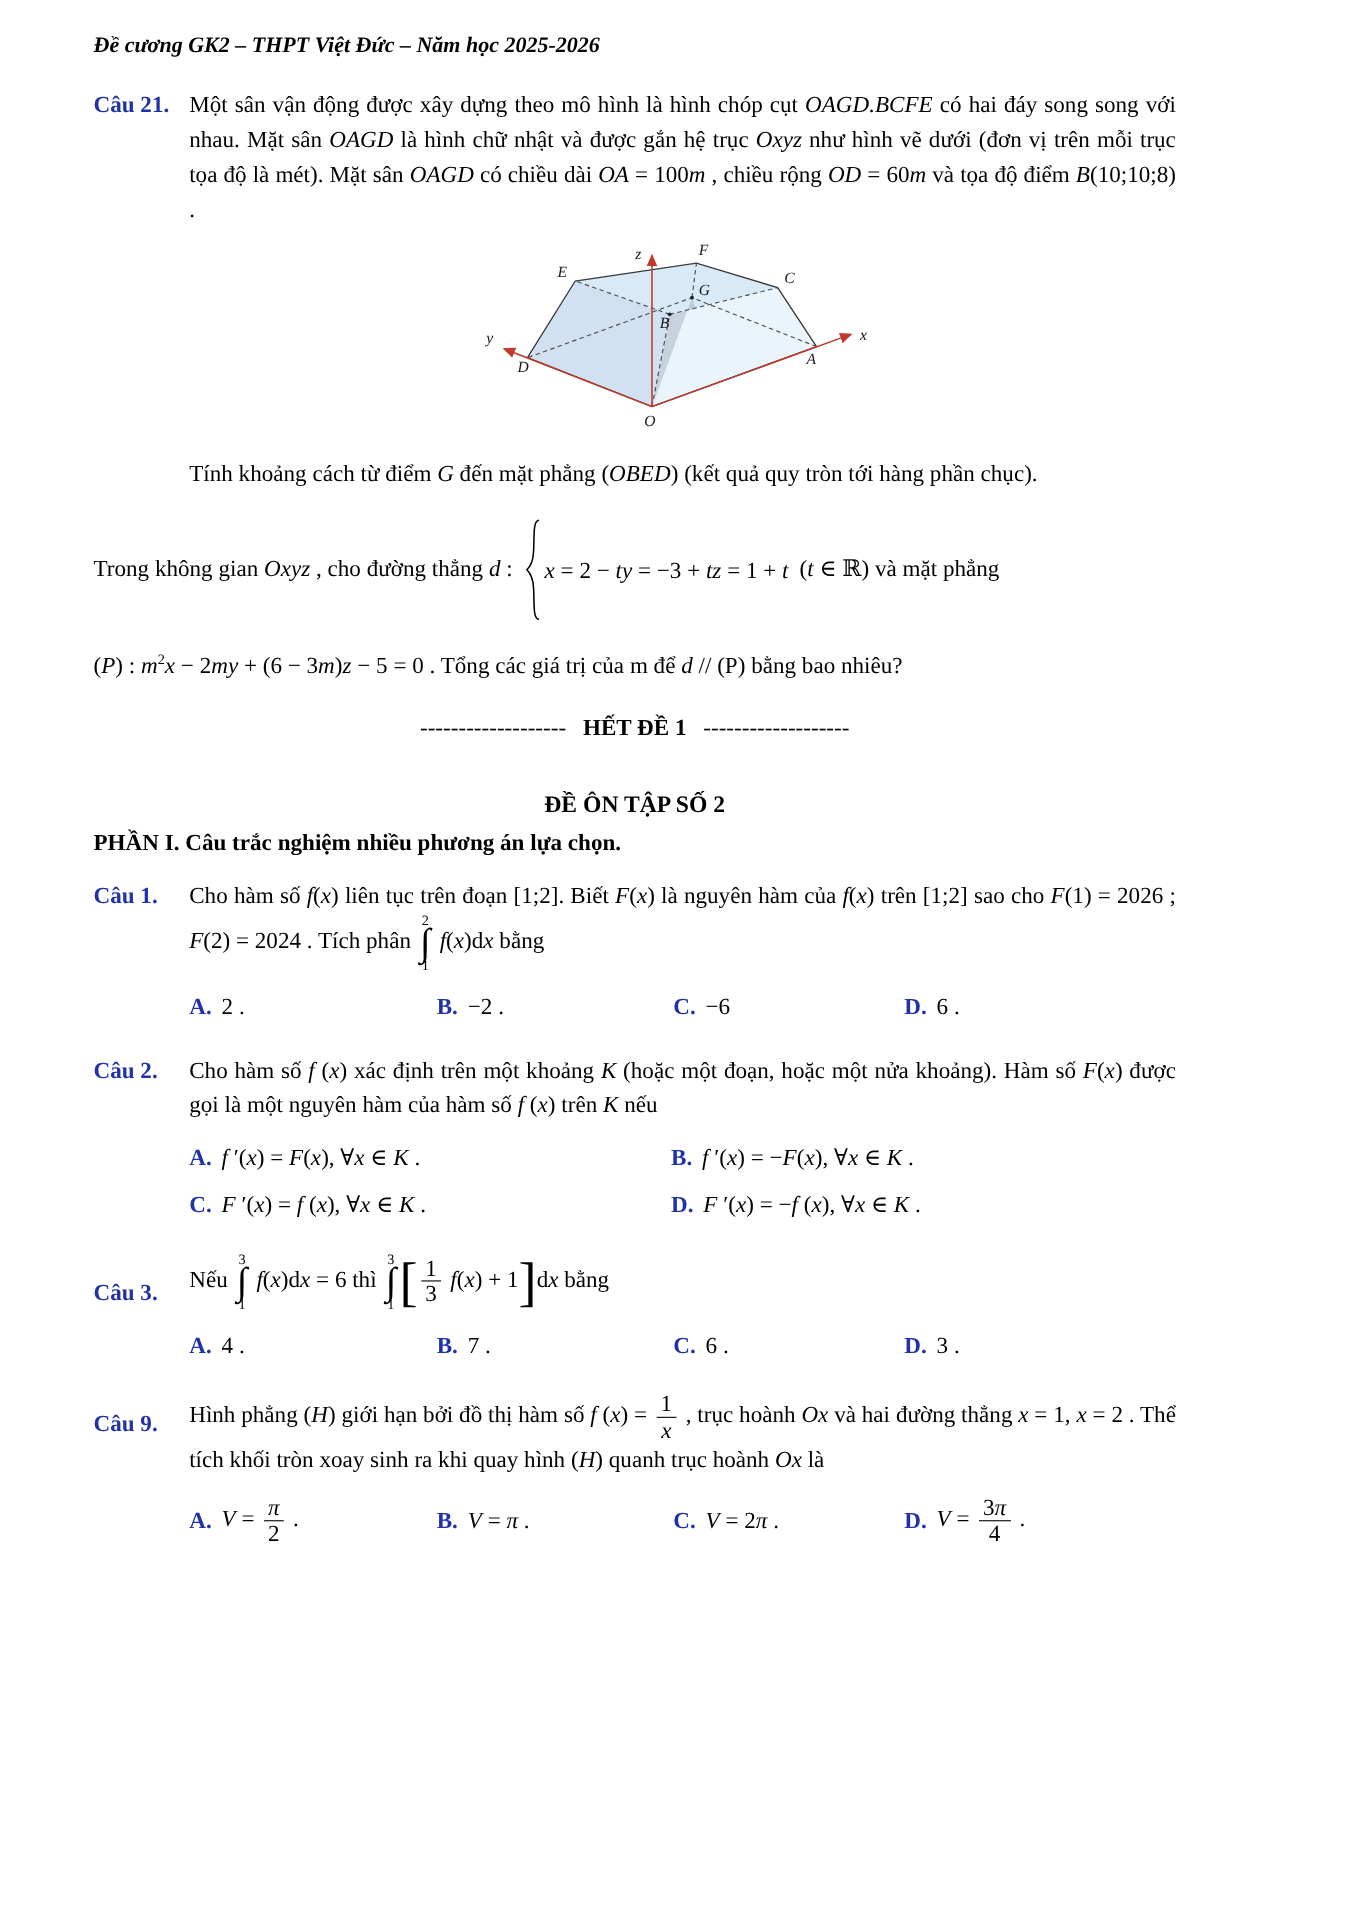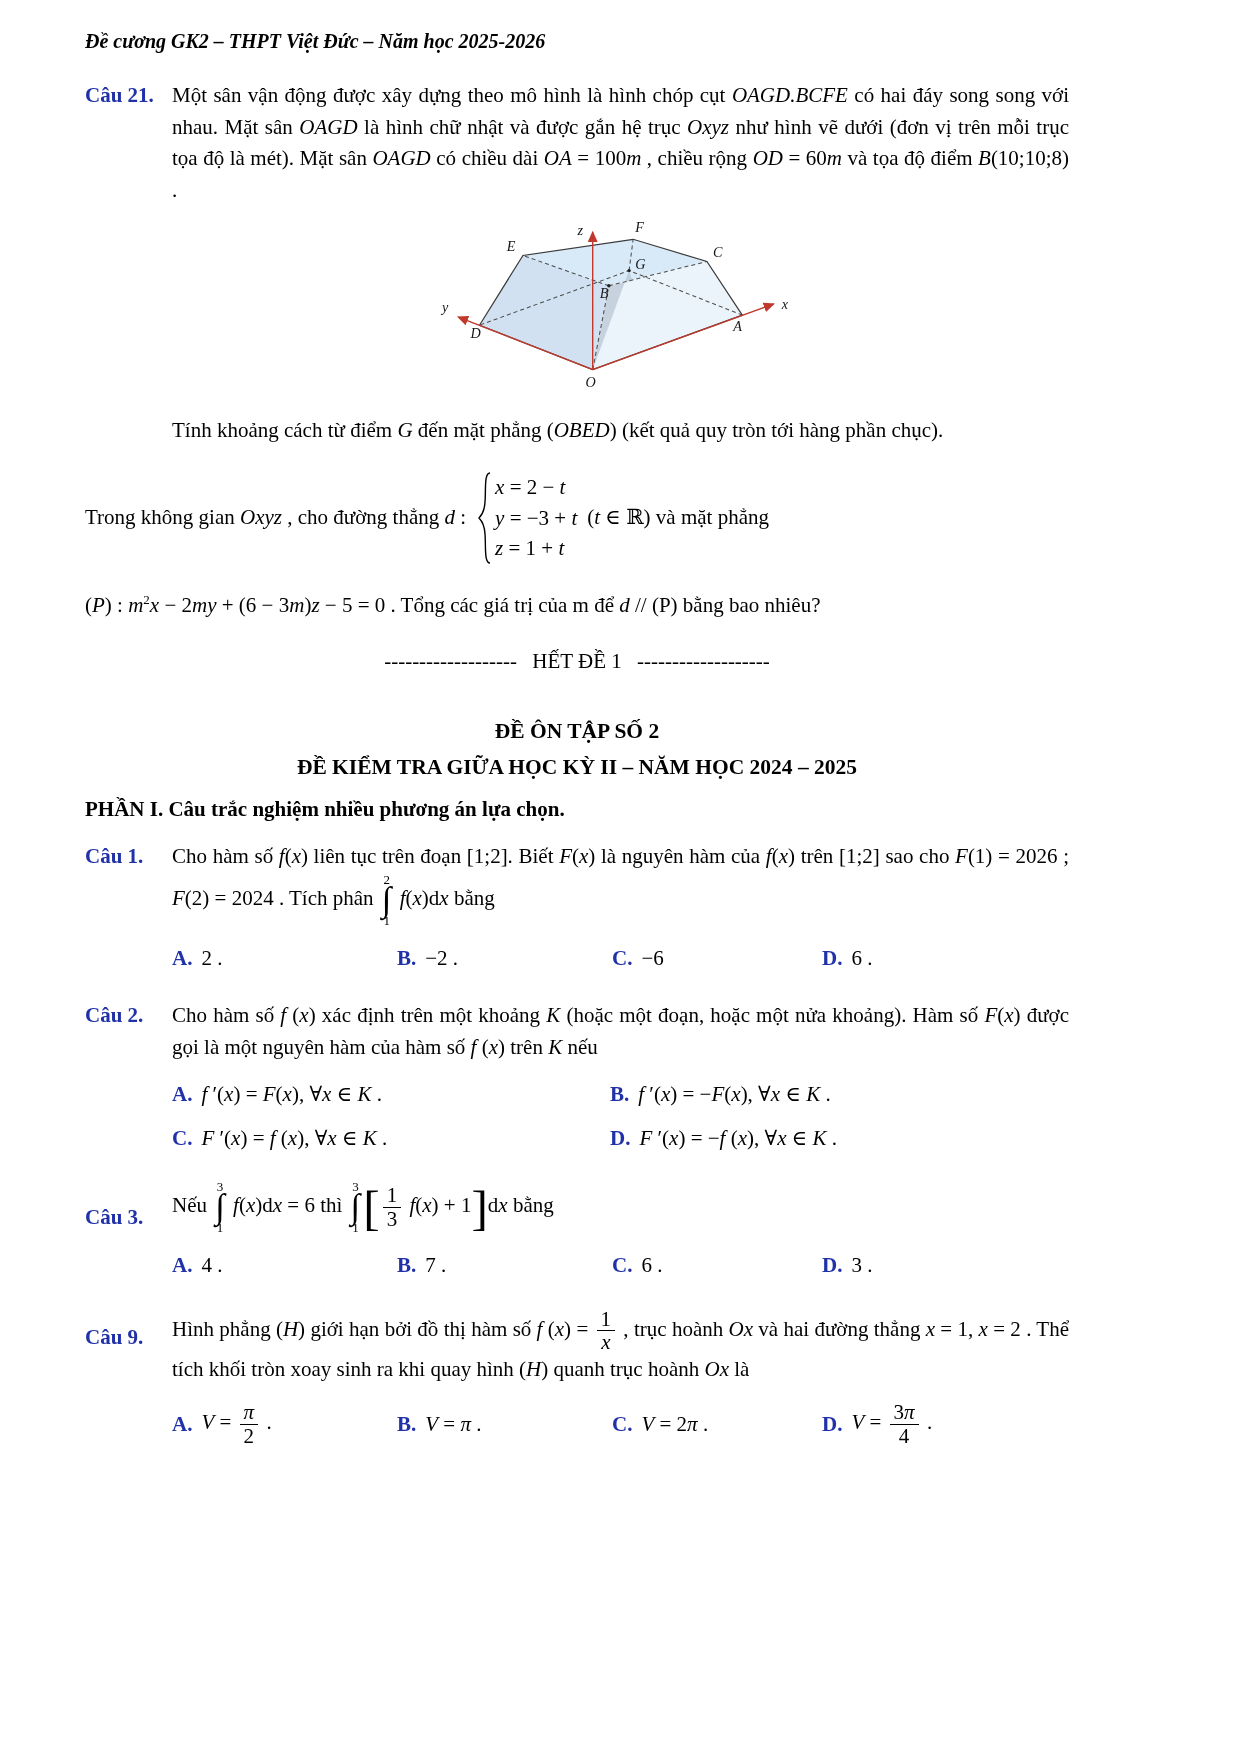--- a/index.html
+++ b/index.html
@@ -13,26 +13,26 @@
   .q-label { flex:0 0 87px; font-weight:bold; color:var(--accent_blue,#2132a8); }
   .lp-14 { padding-top:14px; } .lp-22 { padding-top:22px; } .lp-34 { padding-top:36px; }
   .q-body { flex:1; min-width:0; }
   .q-text { text-align:justify; }
 
   .fig { text-align:center; margin:12px auto 10px; }
   .fig-label text { font-family:"Liberation Serif","DejaVu Serif",serif; font-style:italic; font-size:14px; fill:#15151a; }
 
   .line-flex { display:flex; align-items:center; column-gap:10px; flex-wrap:wrap; }
   .cases { display:inline-flex; align-items:center; }
-  .cases .rows { display:flex; flex-direction:column; line-height:1.45; }
+  .cases .rows { display:flex; flex-direction:row; line-height:1.45; }
   .brace-svg { margin-right:3px; }
   .q22-line2 { margin-top:24px; }
 
   .divider { text-align:center; margin:14px 0 8px; letter-spacing:0; }
-  .divider .divider-title { font-weight:normal; margin:16px 10px; }
+  .divider .divider-title { font-weight:bold; margin:16px 10px; }
 
   .center-title  { text-align:center; font-size:21.5px; font-weight:bold; margin:38px 0 4px; }
   .center-title2 { text-align:center; font-size:21.5px; font-weight:bold; margin:0 0 10px; }
   .part-title { font-weight:bold; margin:4px 0 16px; }
 
   .options { margin:16px 0 2px; }
   .cols4 { display:flex; }
   .cols4 .option:nth-child(1){ width:225px; }
   .cols4 .option:nth-child(2){ width:215px; }
   .cols4 .option:nth-child(3){ width:210px; }
@@ -136,21 +136,20 @@
     </div>
   </section>
 
   <div class="divider">
     <span>-------------------</span>
     <span class="divider-title">HẾT ĐỀ 1</span>
     <span>-------------------</span>
   </div>
 
   <h2 class="center-title">ĐỀ ÔN TẬP SỐ 2</h2>
-  <h3 class="center-title2">ĐỀ KIỂM TRA GIỮA HỌC KỲ II – NĂM HỌC 2024 – 2025</h3>
   <div class="part-title">PHẦN I. Câu trắc nghiệm nhiều phương án lựa chọn.</div>
 
   <section class="question">
     <div class="q-label">Câu 1.</div>
     <div class="q-body">
       <p class="q-text">Cho hàm số <i>f</i>(<i>x</i>) liên tục trên đoạn [1;2]. Biết <i>F</i>(<i>x</i>) là nguyên hàm của <i>f</i>(<i>x</i>) trên [1;2] sao cho <i>F</i>(1) = 2026 ; <i>F</i>(2) = 2024 . Tích phân <span class="intg">
             <span class="t">2</span>
             <span class="s">∫</span>
             <span class="b">1</span>
           </span> <i>f</i>(<i>x</i>)d<i>x</i> bằng</p>

